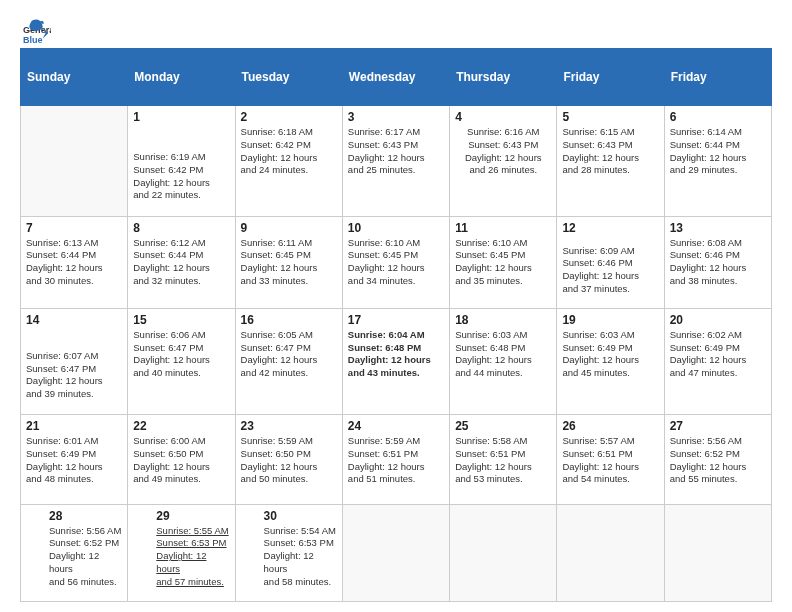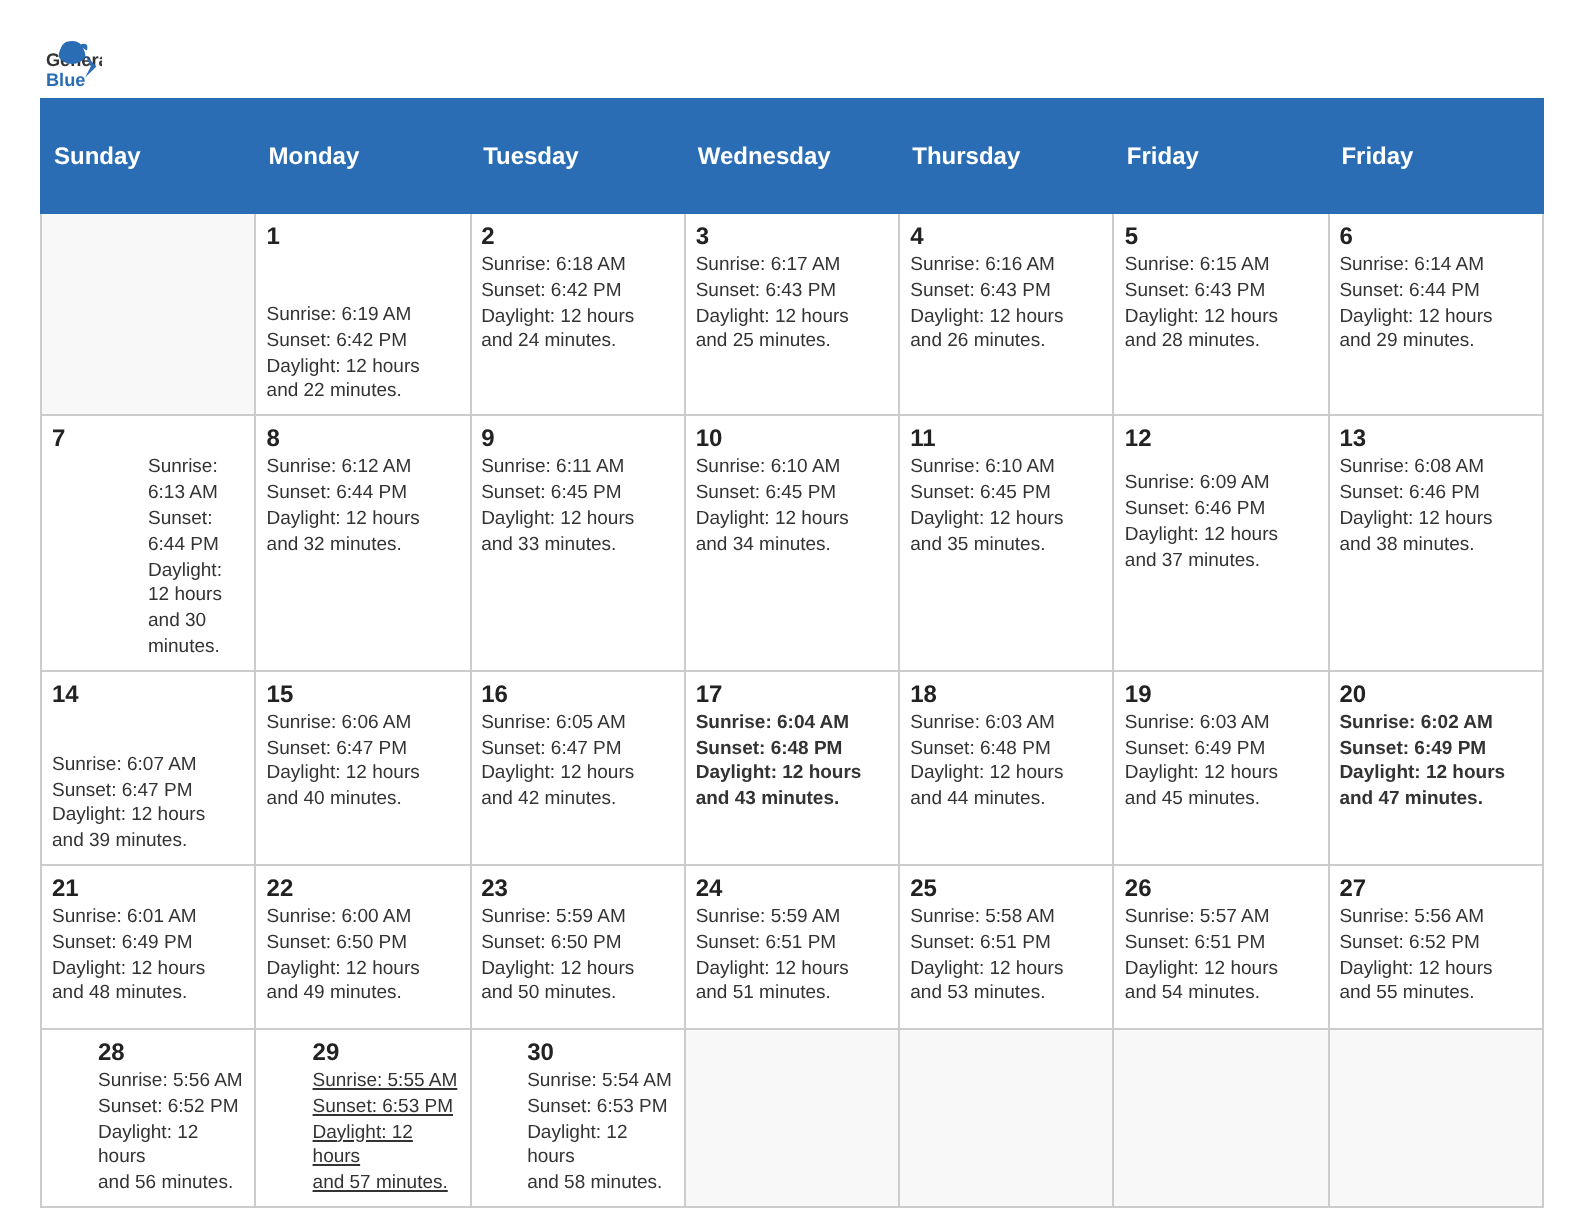--- a/index.html
+++ b/index.html
@@ -152,21 +152,21 @@
           </td>
           <td>
             <span class="day-num">3</span>
             <div class="day-info" style="white-space: pre-line;">Sunrise: 6:17 AM
 Sunset: 6:43 PM
 Daylight: 12 hours
 and 25 minutes.</div>
           </td>
           <td>
             <span class="day-num">4</span>
-            <div class="day-info" style="white-space: pre-line;">Sunrise: 6:16 AM
+            <div class="day-info" style="white-space: pre-line; text-align: center;">Sunrise: 6:16 AM
 Sunset: 6:43 PM
 Daylight: 12 hours
 and 26 minutes.</div>
           </td>
           <td>
             <span class="day-num">5</span>
             <div class="day-info" style="white-space: pre-line;">Sunrise: 6:15 AM
 Sunset: 6:43 PM
 Daylight: 12 hours
 and 28 minutes.</div>
@@ -175,21 +175,21 @@
             <span class="day-num">6</span>
             <div class="day-info" style="white-space: pre-line;">Sunrise: 6:14 AM
 Sunset: 6:44 PM
 Daylight: 12 hours
 and 29 minutes.</div>
           </td>
         </tr>
         <tr class="week-row">
           <td>
             <span class="day-num">7</span>
-            <div class="day-info" style="white-space: pre-line; margin-left: 48px;">Sunrise: 6:13 AM
+            <div class="day-info" style="white-space: pre-line;">Sunrise: 6:13 AM
 Sunset: 6:44 PM
 Daylight: 12 hours
 and 30 minutes.</div>
           </td>
           <td>
             <span class="day-num">8</span>
             <div class="day-info" style="white-space: pre-line;">Sunrise: 6:12 AM
 Sunset: 6:44 PM
 Daylight: 12 hours
 and 32 minutes.</div>
@@ -268,21 +268,21 @@
           </td>
           <td>
             <span class="day-num">19</span>
             <div class="day-info" style="white-space: pre-line;">Sunrise: 6:03 AM
 Sunset: 6:49 PM
 Daylight: 12 hours
 and 45 minutes.</div>
           </td>
           <td>
             <span class="day-num">20</span>
-            <div class="day-info" style="white-space: pre-line; font-weight: bold;">Sunrise: 6:02 AM
+            <div class="day-info" style="white-space: pre-line;">Sunrise: 6:02 AM
 Sunset: 6:49 PM
 Daylight: 12 hours
 and 47 minutes.</div>
           </td>
         </tr>
         <tr class="week-row">
           <td>
             <span class="day-num">21</span>
             <div class="day-info" style="white-space: pre-line;">Sunrise: 6:01 AM
 Sunset: 6:49 PM

